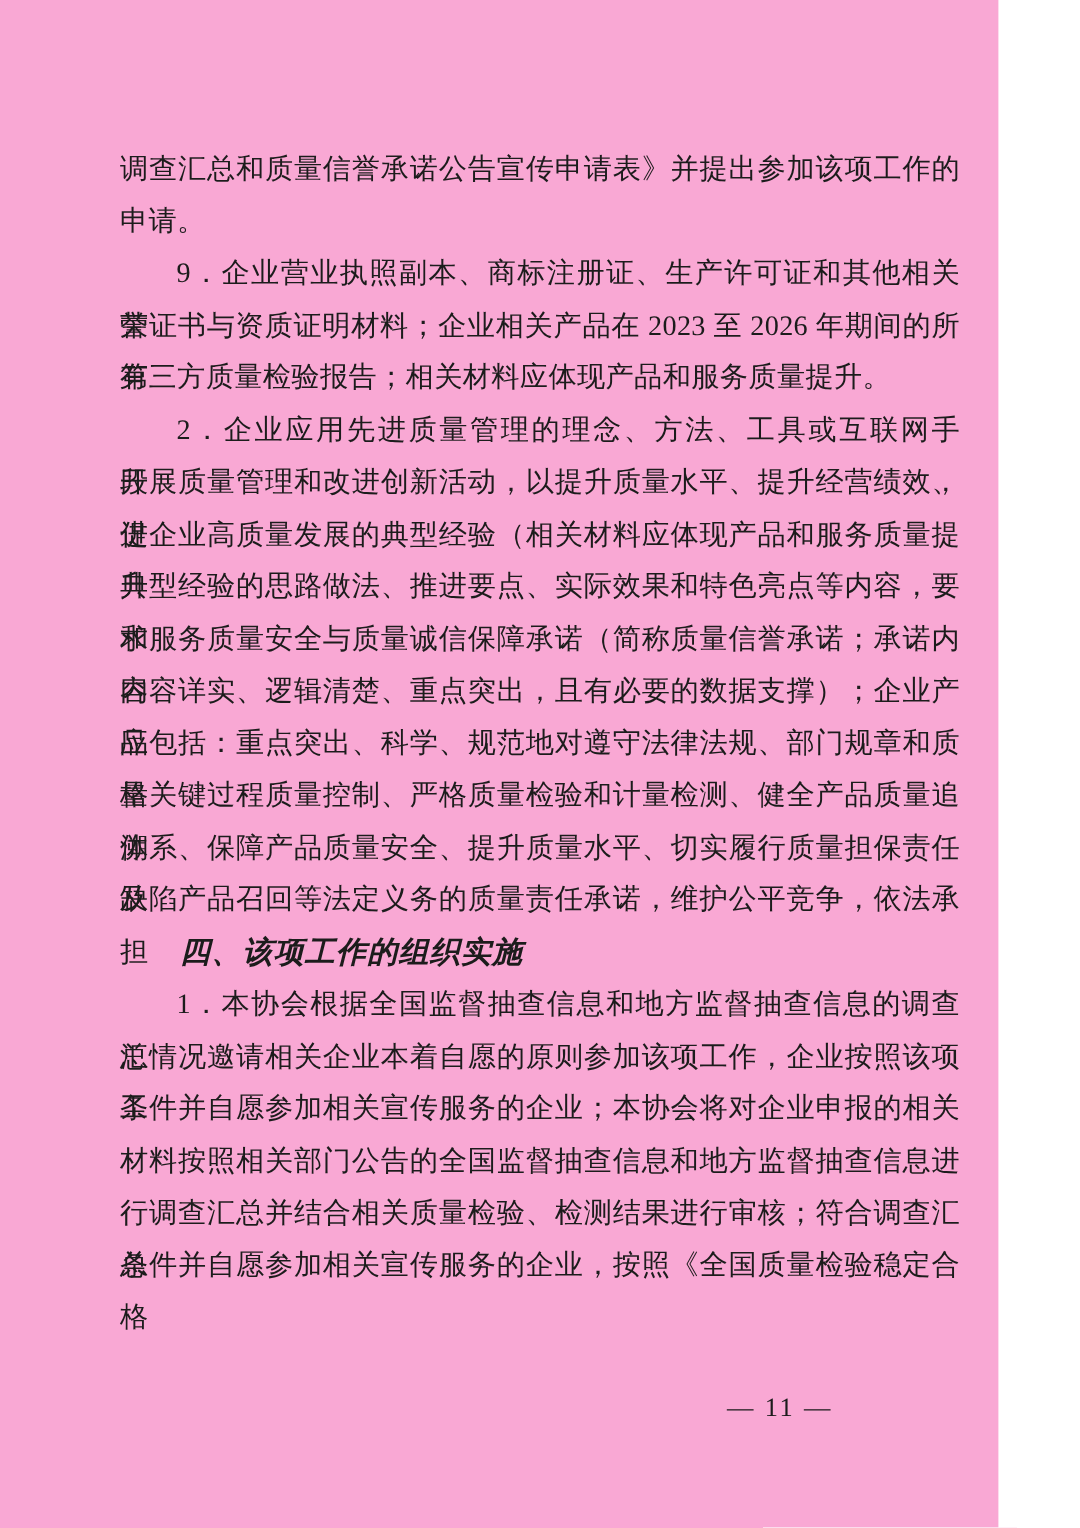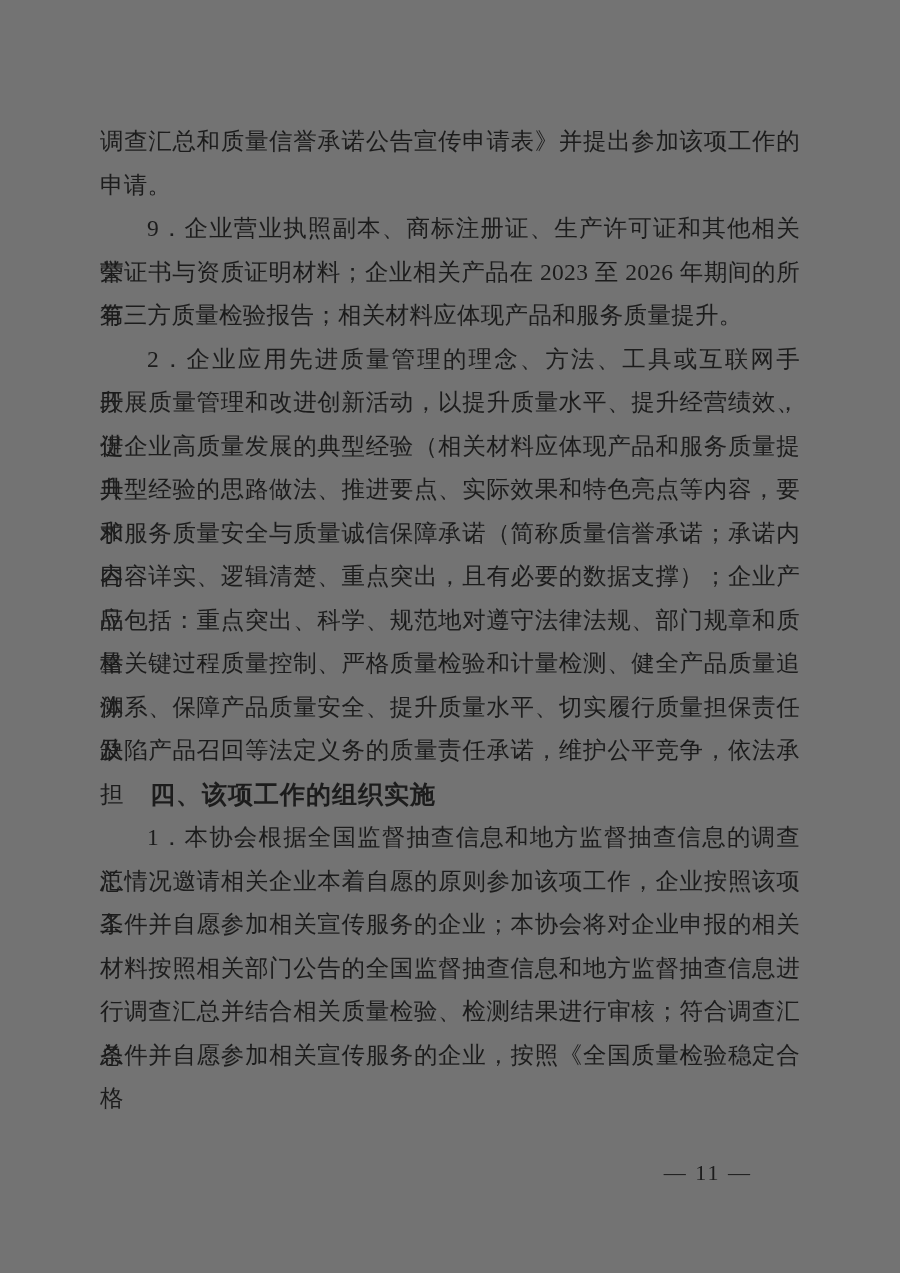--- a/index.html
+++ b/index.html
@@ -2,23 +2,23 @@
 <html lang="zh"><head>
 <meta charset="utf-8">
 <style>
   html, body {
     margin: 0;
     padding: 0;
     background: #ffffff;
   }
   .page {
     position: relative;
-    width: 900px;
+    width: 832px;
     height: 1273px;
-    background: #737373;
+    background: #f9a8d4;
     color: #1c1c1c;
     font-family: "Liberation Serif", "DejaVu Serif", serif;
     overflow: hidden;
   }
   .body-text {
     position: absolute;
     left: 100px;
     top: 120px;
     width: 700px;
   }
@@ -46,25 +46,26 @@
   .indent {
     text-indent: 2em;
   }
   .heading {
     font-family: "Liberation Sans", "DejaVu Sans", sans-serif;
     font-weight: bold;
     font-size: 25px;
     letter-spacing: 1px;
     text-align: center;
     text-align-last: left;
+    font-style: italic;
   }
   .page-footer {
     position: absolute;
     top: 1160px;
-    right: 148px;
+    right: 138px;
     font-size: 22px;
     letter-spacing: 2px;
     color: #1c1c1c;
     font-family: "Liberation Serif", "DejaVu Serif", serif;
   }
 </style>
 </head>
 <body>
 
 <div class="page">

